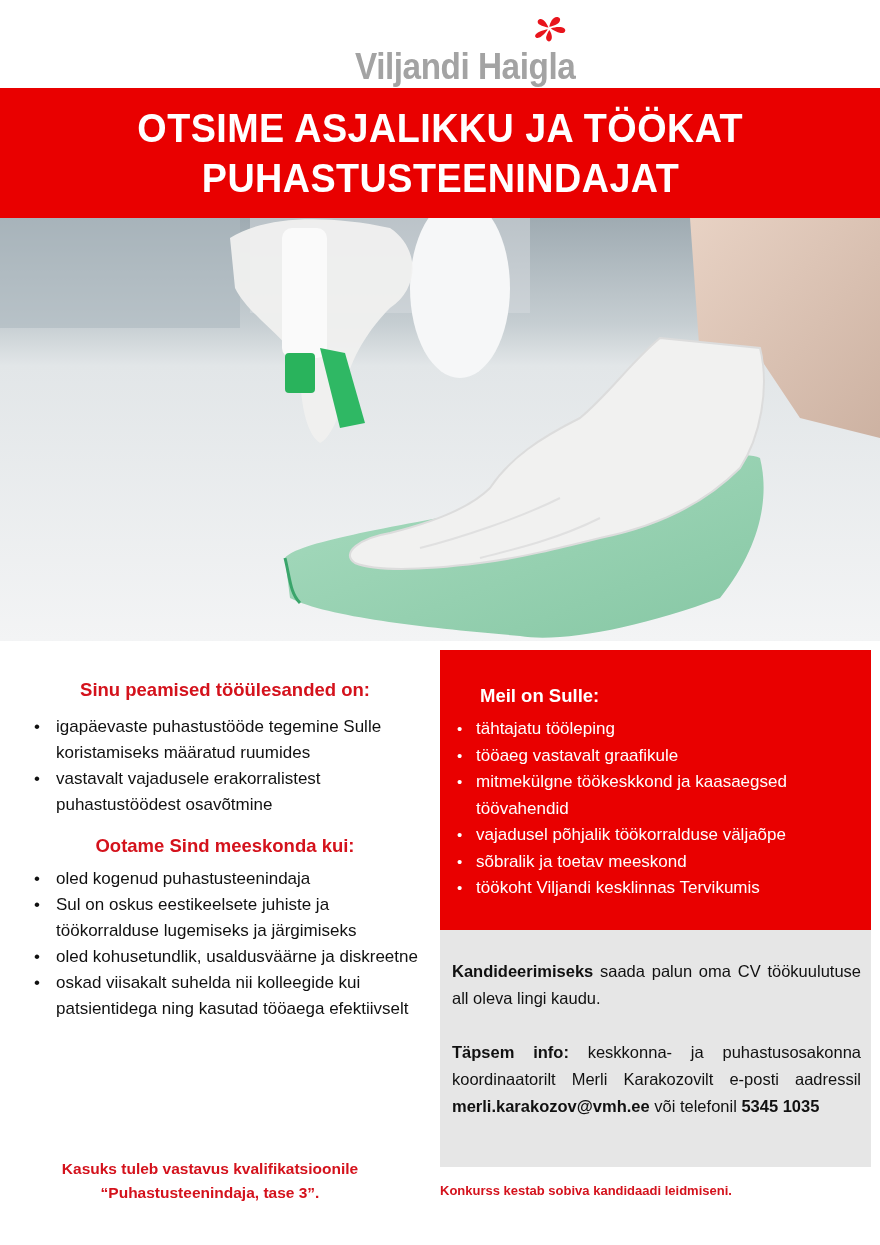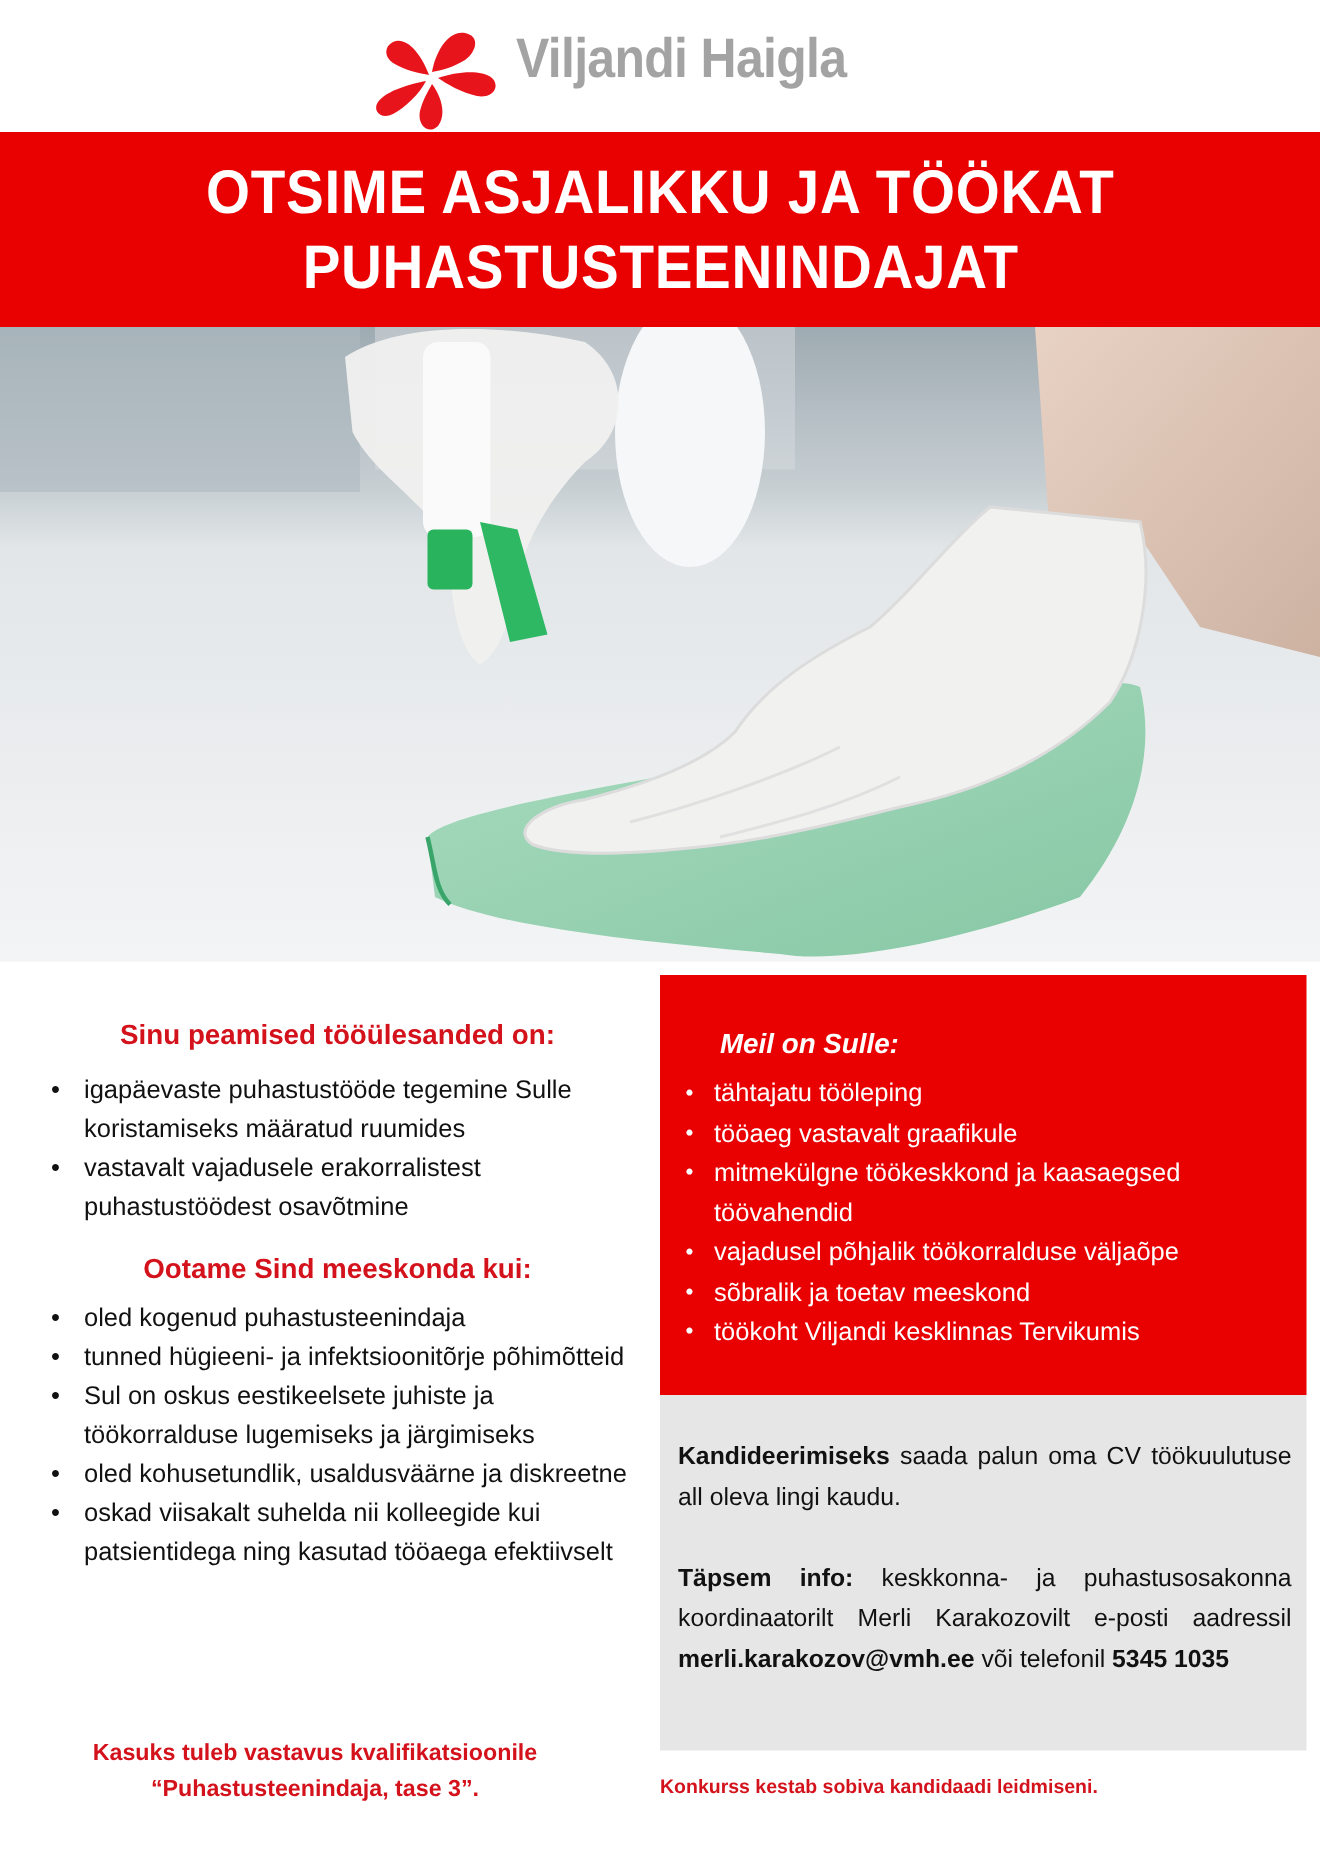--- a/index.html
+++ b/index.html
@@ -1,20 +1,20 @@
 <!DOCTYPE html>
 <html><head>
   <meta charset="utf-8">
   <style>
     * { box-sizing: border-box; margin: 0; padding: 0; }
     html, body { width: 880px; height: 1245px; background: #ffffff; overflow: hidden; }
     body { position: relative; font-family: "Liberation Sans", sans-serif; color: #111; }
 
     
-    .logo { position: absolute; left: 240px; top: 14px; height: 74px; width: 360px; display: flex; align-items: flex-start; }
+    .logo { position: absolute; left: 240px; top: 14px; height: 74px; width: 360px; display: flex; align-items: flex-end; flex-direction: column; }
     .logo svg { width: 100px; height: 74px; }
     .logo-text { font-family: "Liberation Sans", sans-serif; font-weight: 700; font-size: 37px; color: #a3a3a3; letter-spacing: -0.5px; margin-left: 4px; margin-top: 4px; transform: scaleX(0.9); transform-origin: left center; white-space: nowrap; }
 
     
     .banner { position: absolute; left: 0; top: 88px; width: 880px; height: 130px; background: #e90000; display: flex; flex-direction: column; align-items: center; justify-content: center; }
     .banner-line { color: #fff; font-weight: 700; font-size: 41px; line-height: 50px; letter-spacing: 0.5px; transform: scaleX(0.92); white-space: nowrap; }
 
     
     .photo { position: absolute; left: 0; top: 218px; width: 880px; height: 423px; overflow: hidden;
       background: linear-gradient(180deg, #b9c4c9 0%, #c9d1d4 22%, #dfe3e5 32%, #eceef0 55%, #f2f3f4 100%); }
@@ -25,21 +25,21 @@
     .h-red { color: #d4121c; font-weight: 700; font-size: 18.5px; text-align: center; line-height: 24px; }
     .list { list-style: none; margin-top: 12px; }
     .list li { position: relative; padding-left: 26px; font-size: 17px; line-height: 26px; color: #111; }
     .list li::before { content: "•"; position: absolute; left: 4px; top: 0; font-size: 17px; }
     .left .h2 { margin-top: 16px; }
     .left .list2 { margin-top: 8px; }
     .note { position: absolute; left: 15px; top: 1157px; width: 390px; text-align: center; color: #d4121c; font-weight: 700; font-size: 15.5px; line-height: 24px; }
 
     
     .offer { position: absolute; left: 440px; top: 650px; width: 431px; height: 280px; background: #e90000; padding: 34px 20px 0 16px; }
-    .offer-title { color: #fff; font-weight: 700; font-size: 18.5px; margin-left: 24px; line-height: 24px; font-style: italic; }
+    .offer-title { color: #fff; font-weight: 700; font-size: 18.5px; margin-left: 24px; line-height: 24px; }
     .offer .list { margin-top: 8px; }
     .offer .list li { color: #fff; font-size: 17px; line-height: 26.5px; padding-left: 20px; }
     .offer .list li::before { left: 1px; color: #fff; font-size: 15px; }
 
     
     .apply { position: absolute; left: 440px; top: 930px; width: 431px; height: 237px; background: #e6e6e6; padding: 28px 10px 0 12px; }
     .para { font-size: 16.5px; line-height: 27px; text-align: justify; color: #111; }
     .para b { font-weight: 700; }
     .para + .para { margin-top: 27px; }
     .deadline { position: absolute; left: 0; top: 253px; width: 431px; text-align: left; color: #d4121c; font-weight: 700; font-size: 13px; }
@@ -107,21 +107,20 @@
 
 <div class="left">
   <div class="h-red">Sinu peamised tööülesanded on:</div>
   <ul class="list">
     <li>igapäevaste puhastustööde tegemine Sulle koristamiseks määratud ruumides</li>
     <li>vastavalt vajadusele erakorralistest puhastustöödest osavõtmine</li>
   </ul>
   <div class="h-red h2">Ootame Sind meeskonda kui:</div>
   <ul class="list list2">
     <li>oled kogenud puhastusteenindaja</li>
-    <li>tunned hügieeni- ja infektsioonitõrje põhimõtteid</li>
     <li>Sul on oskus eestikeelsete juhiste ja töökorralduse lugemiseks ja järgimiseks</li>
     <li>oled kohusetundlik, usaldusväärne ja diskreetne</li>
     <li>oskad viisakalt suhelda nii kolleegide kui patsientidega ning kasutad tööaega efektiivselt</li>
   </ul>
 </div>
 
 <div class="note">
   <div>Kasuks tuleb vastavus kvalifikatsioonile</div>
   <div>“Puhastusteenindaja, tase 3”.</div>
 </div>

